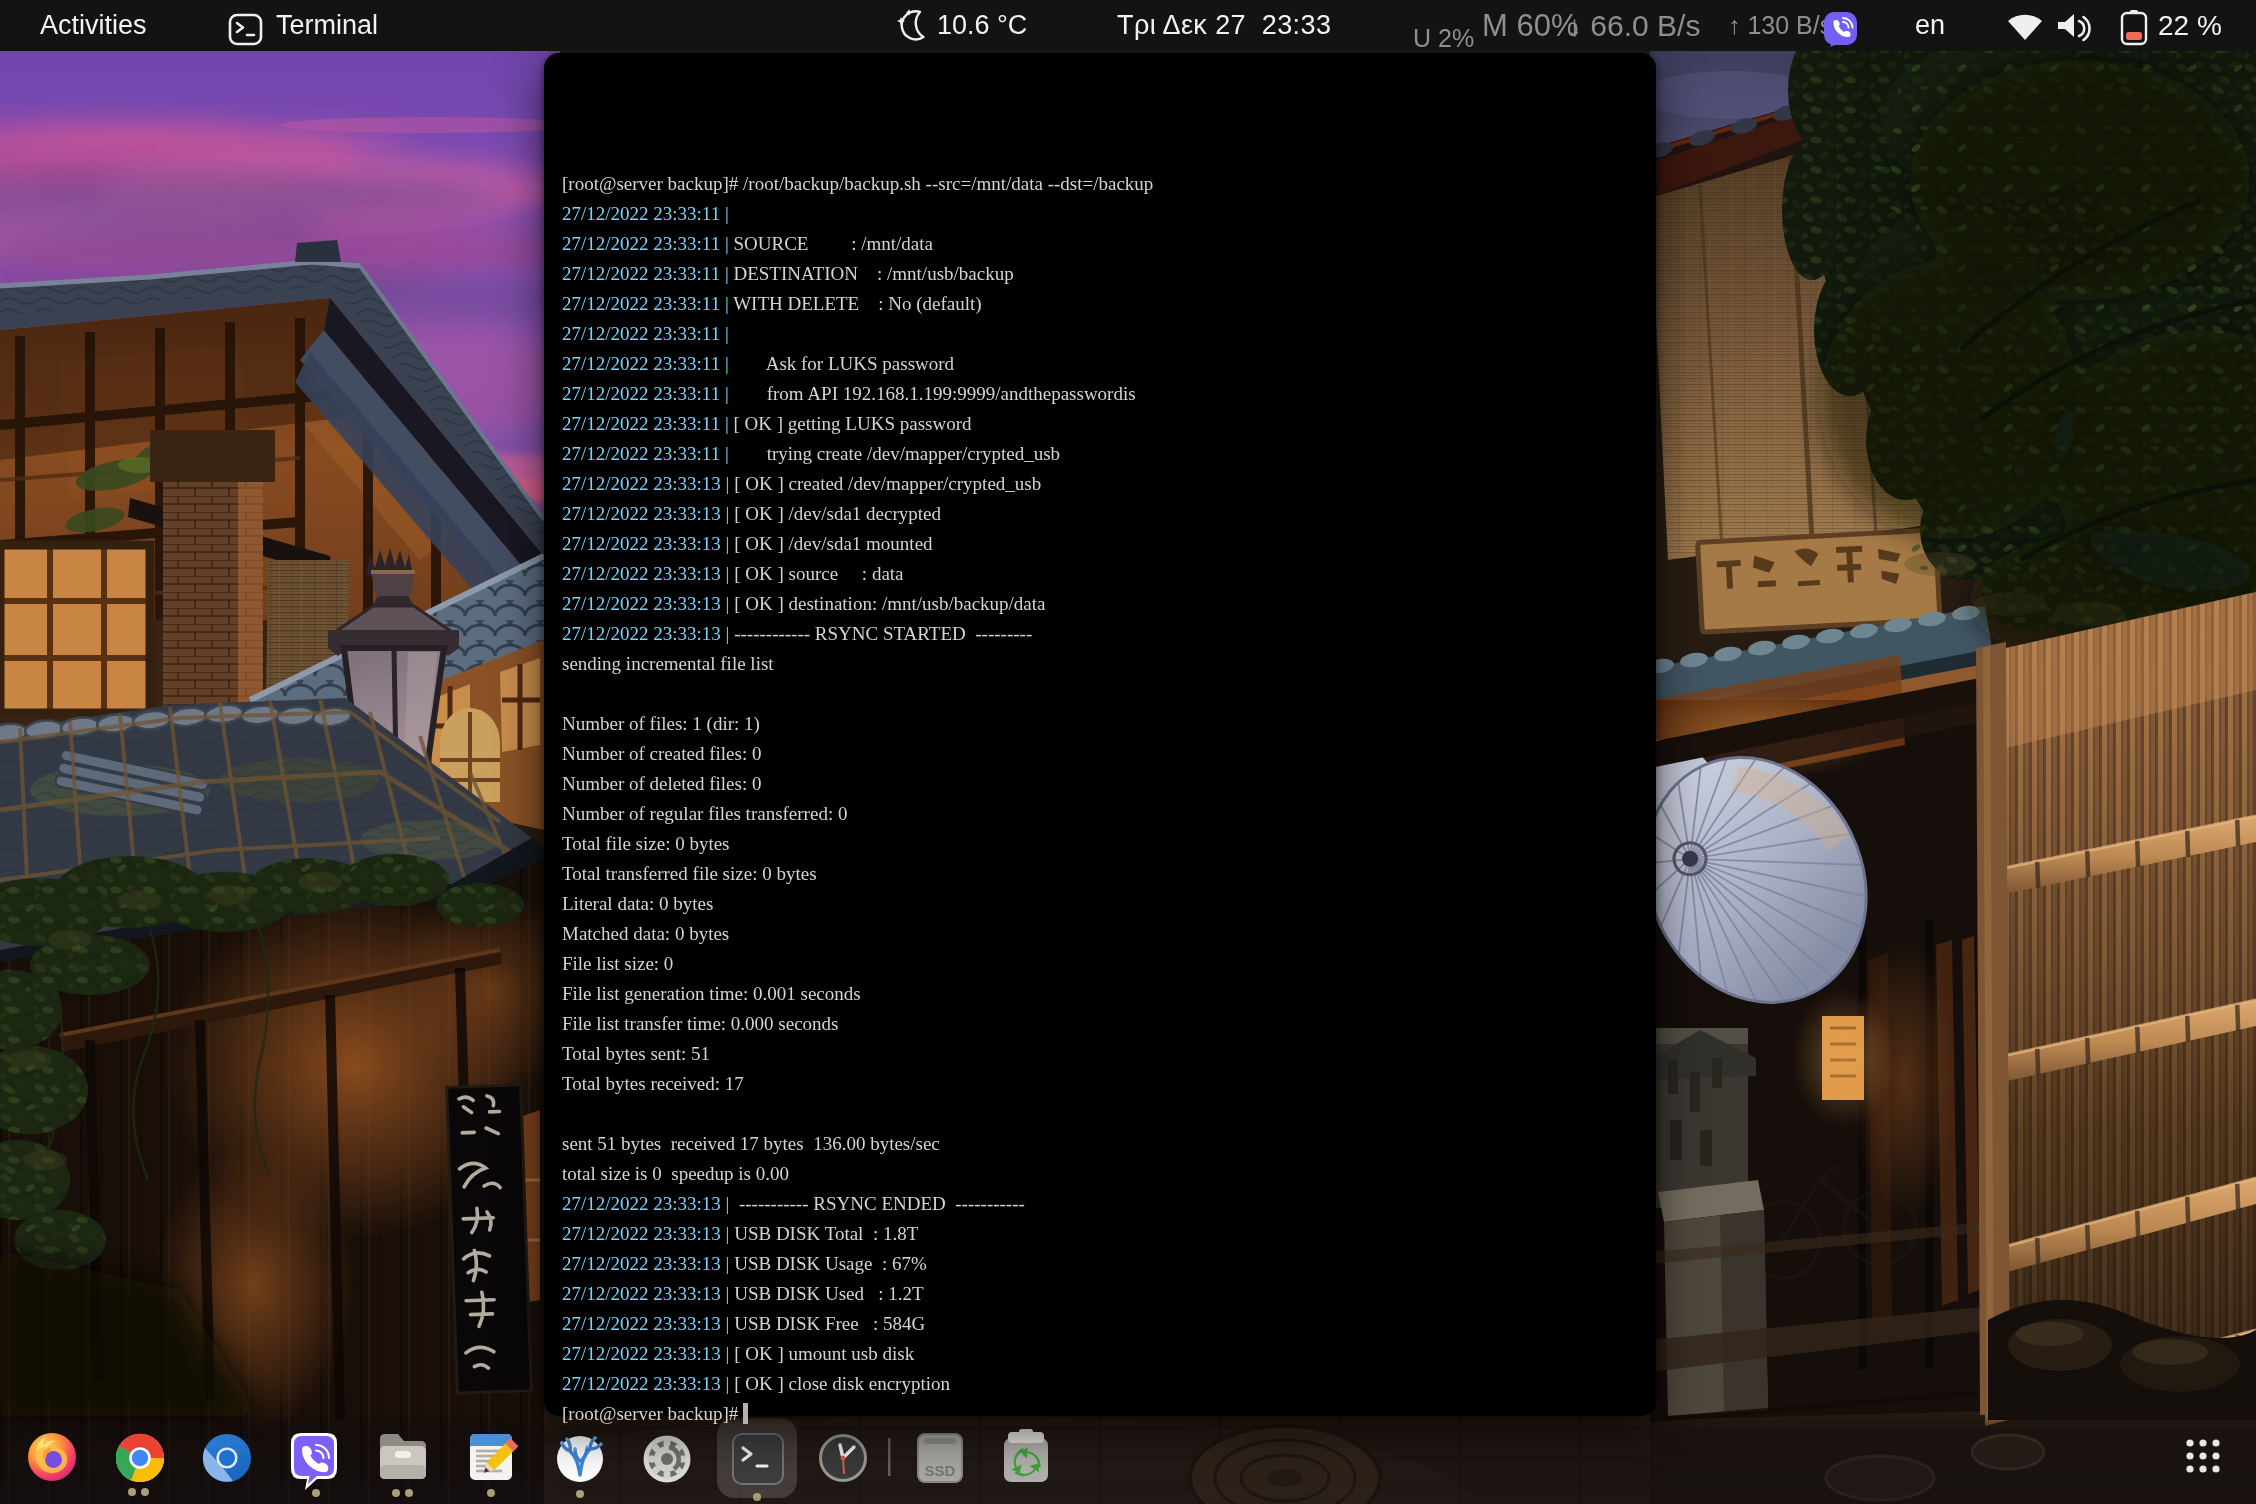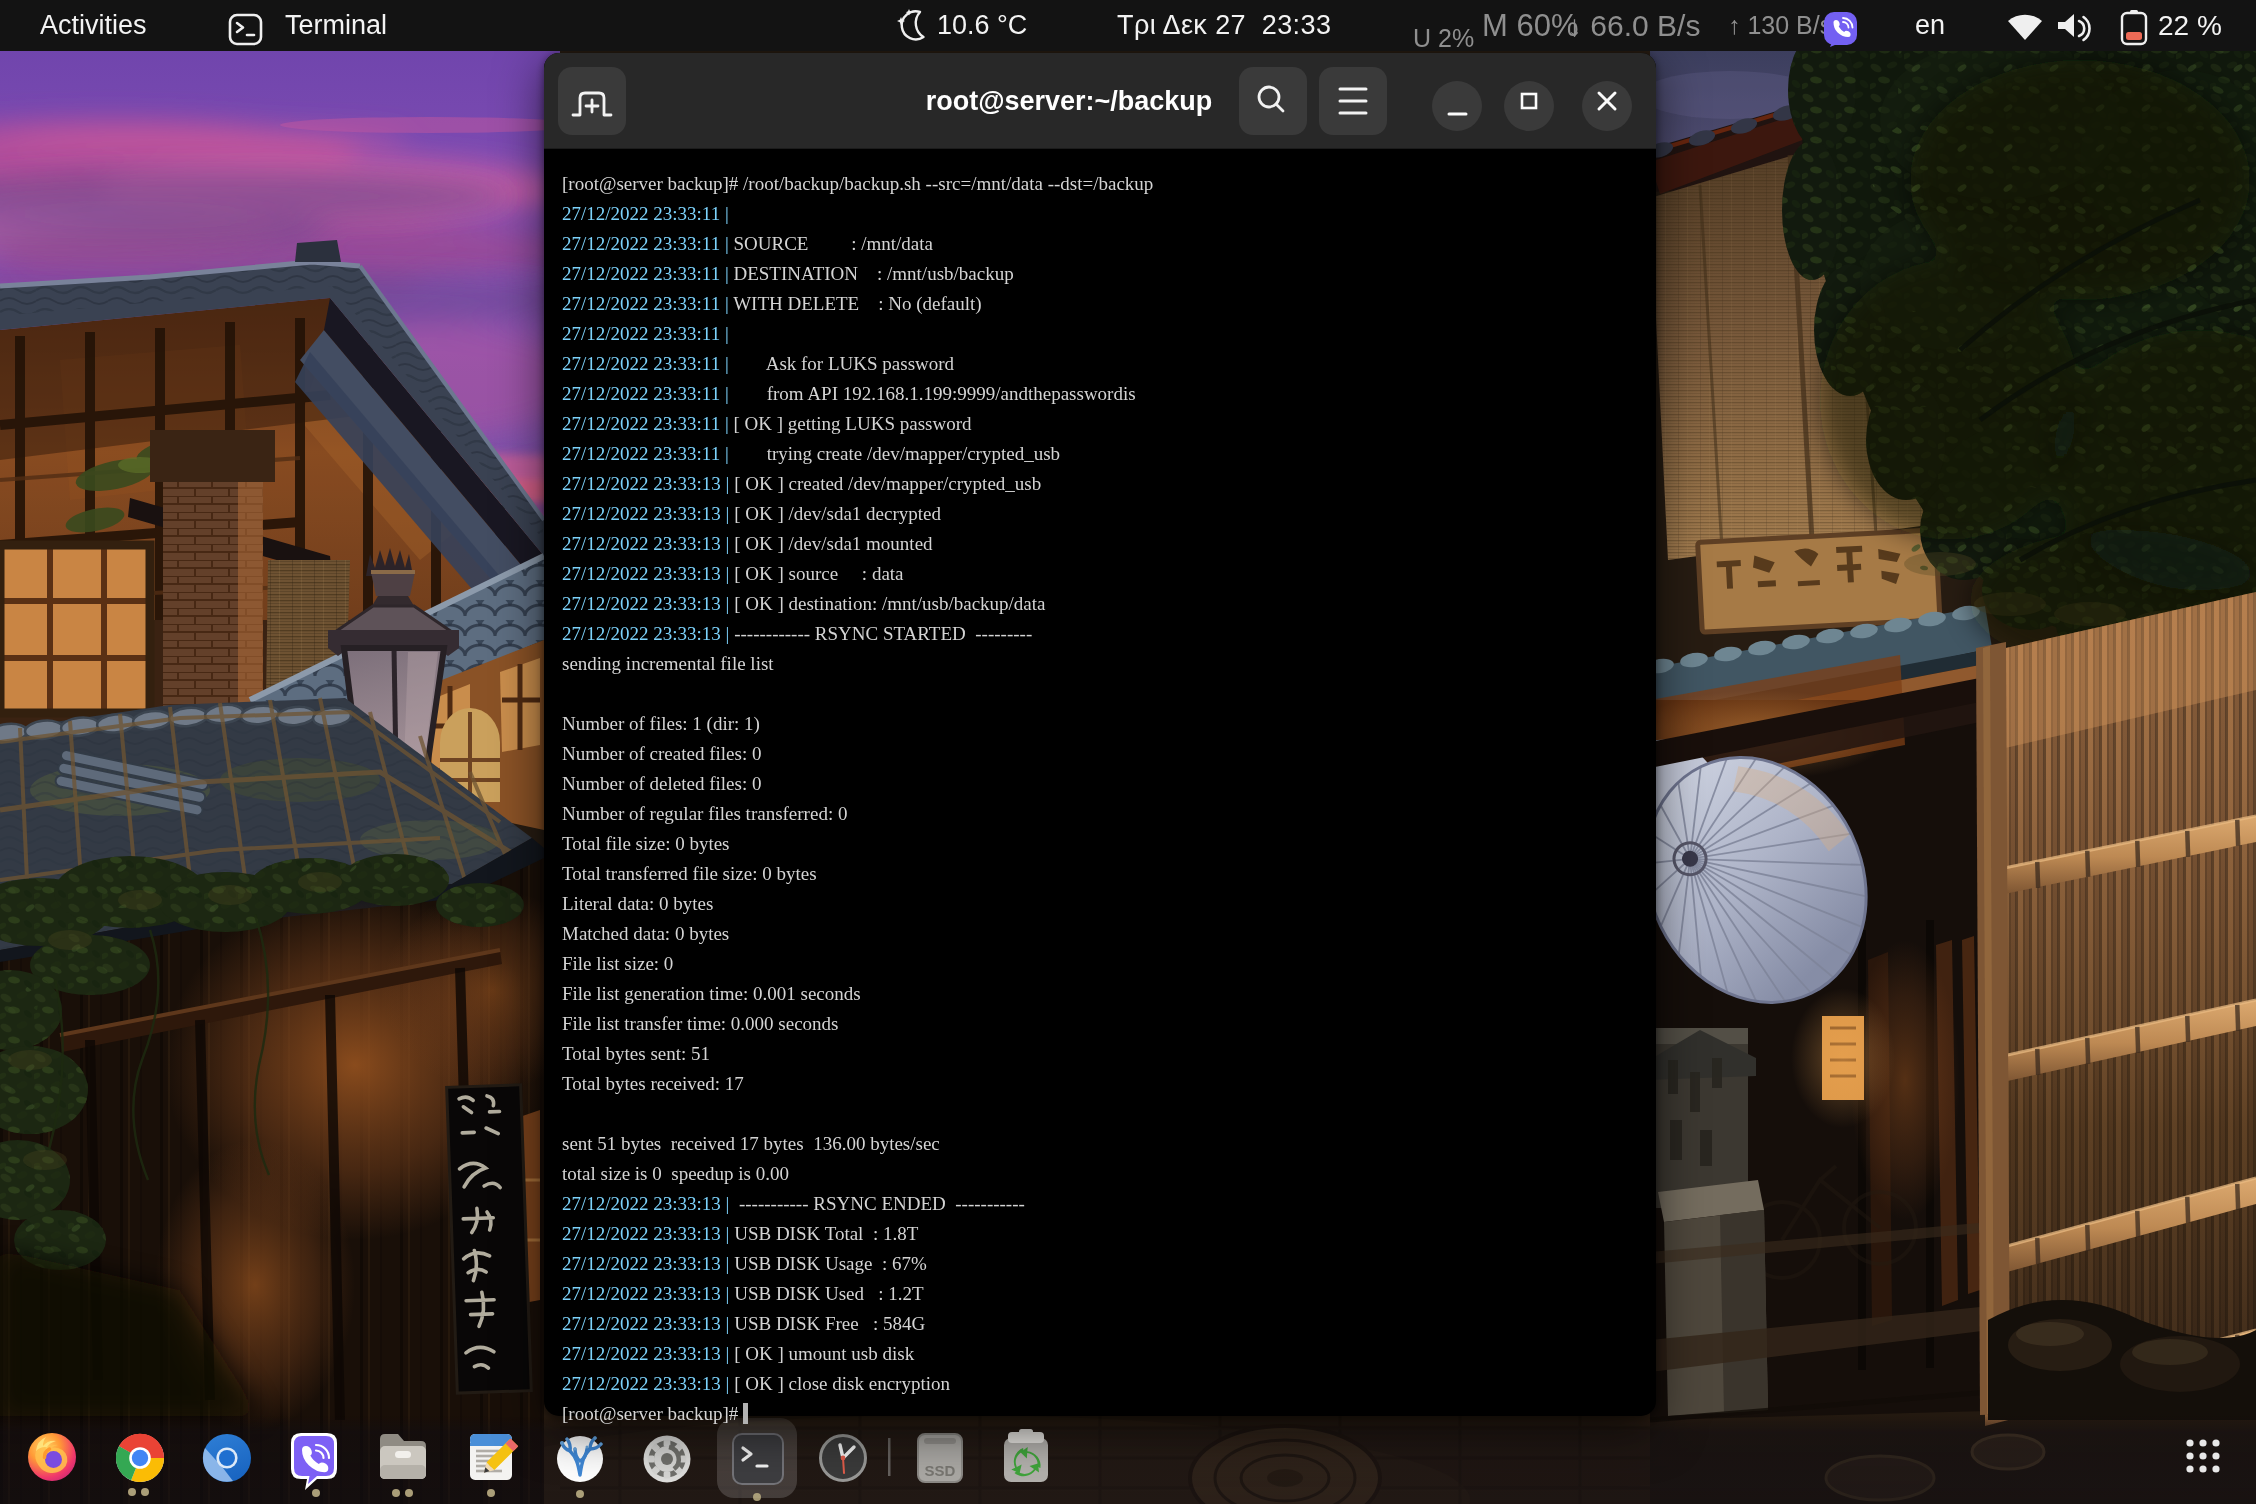--- a/index.html
+++ b/index.html
@@ -580,21 +580,21 @@
 <path d="M1988 1320 Q2060 1280 2140 1320 Q2220 1350 2256 1330 L2256 1420 L1988 1420 Z" fill="#140f0a"></path>
 <ellipse cx="2060" cy="1345" rx="52" ry="26" fill="#271d13"></ellipse>
 <ellipse cx="2050" cy="1334" rx="34" ry="12" fill="#3f3122" opacity="0.75"></ellipse>
 <ellipse cx="2180" cy="1364" rx="60" ry="28" fill="#211810"></ellipse>
 <ellipse cx="2170" cy="1352" rx="38" ry="13" fill="#3a2d1e" opacity="0.75"></ellipse>
 </g>
 </svg>
 
 <div id="bar">
   <span class="bi" style="left:40px;">Activities</span>
-  <span class="bi" style="left:285px;">Terminal</span>
+  <span class="bi" style="left:276px;">Terminal</span>
   <span class="bi" style="left:937px;">10.6 °C</span>
   <span class="bi" style="left:1117px;font-size:27px;letter-spacing:0.4px;">Τρι Δεκ 27  23:33</span>
   <span class="bi gray" style="left:1413px;font-size:25px;margin-top:13px;">U 2%</span>
   <span class="bi gray" style="left:1482px;font-size:31px;">M 60%</span>
   <span class="bi gray" style="left:1567px;font-size:30px;">↓ 66.0 B/s</span>
   <span class="bi gray" style="left:1686px;font-size:25px;margin-left:42px;">↑ 130 B/s</span>
   <span class="bi" style="left:1915px;">en</span>
   <span class="bi" style="left:2158px;font-size:28px;">22 %</span>
   <svg class="topicons" width="2256" height="51" viewBox="0 0 2256 51" style="position:absolute;left:0;top:0;">
 
@@ -616,43 +616,20 @@
     <path d="M2058 22 h7 l9 -8 v23 l-9 -8 h-7 z" fill="#efefef"></path>
     <path d="M2079 21 a 8 8 0 0 1 0 15 M2083.5 17 a 14 14 0 0 1 0 23" fill="none" stroke="#efefef" stroke-width="2.6" stroke-linecap="round"></path>
 
     <rect x="2130" y="10" width="8" height="3" rx="1.5" fill="#efefef"></rect>
     <rect x="2122" y="13" width="24" height="31" rx="5" fill="none" stroke="#efefef" stroke-width="2.4"></rect>
     <rect x="2126" y="32" width="16" height="8" rx="2.5" fill="#ed6a56"></rect>
   </svg>
 </div>
 
 <div id="win">
-  <div id="hdr">
-    <div class="hbtn" style="left:14px;"></div>
-    <div class="hbtn" style="left:695px;"></div>
-    <div class="hbtn" style="left:775px;"></div>
-    <div class="hcirc" style="left:888px;"></div>
-    <div class="hcirc" style="left:960px;"></div>
-    <div class="hcirc" style="left:1038px;"></div>
-    <div id="title">root@server:~/backup</div>
-    <svg width="1112" height="96" viewBox="0 0 1112 96" style="position:absolute;left:0;top:0;">
-
-      <path d="M29 62 h7 M60 62 h7 M36 62 v-17 q0 -5 5 -5 h14 q5 0 5 5 v17" fill="none" stroke="#f2f2f2" stroke-width="2.8" stroke-linecap="round" stroke-linejoin="round"></path>
-      <path d="M48 47 v12 M42 53 h12" stroke="#f2f2f2" stroke-width="2.8" stroke-linecap="round"></path>
-
-      <circle cx="725" cy="44" r="10" fill="none" stroke="#f2f2f2" stroke-width="2.8"></circle>
-      <path d="M732 51 l7 7" stroke="#f2f2f2" stroke-width="2.8" stroke-linecap="round"></path>
-
-      <path d="M796 36 h26 M796 48 h26 M796 60 h26" stroke="#f2f2f2" stroke-width="3" stroke-linecap="round"></path>
-
-      <path d="M905 61 h17" stroke="#fbfbfb" stroke-width="3" stroke-linecap="round"></path>
-      <rect x="978" y="41" width="14" height="14" fill="none" stroke="#fbfbfb" stroke-width="2.6"></rect>
-      <path d="M1055 40 l16 16 M1071 40 l-16 16" stroke="#fbfbfb" stroke-width="3" stroke-linecap="round"></path>
-    </svg>
-  </div>
   <pre id="term">[root@server backup]# /root/backup/backup.sh --src=/mnt/data --dst=/backup
 <span class="c">27/12/2022 23:33:11 |</span>
 <span class="c">27/12/2022 23:33:11 |</span> SOURCE         : /mnt/data
 <span class="c">27/12/2022 23:33:11 |</span> DESTINATION    : /mnt/usb/backup
 <span class="c">27/12/2022 23:33:11 |</span> WITH DELETE    : No (default)
 <span class="c">27/12/2022 23:33:11 |</span>
 <span class="c">27/12/2022 23:33:11 |</span>        Ask for LUKS password
 <span class="c">27/12/2022 23:33:11 |</span>        from API 192.168.1.199:9999/andthepasswordis
 <span class="c">27/12/2022 23:33:11 |</span> [ OK ] getting LUKS password
 <span class="c">27/12/2022 23:33:11 |</span>        trying create /dev/mapper/crypted_usb

